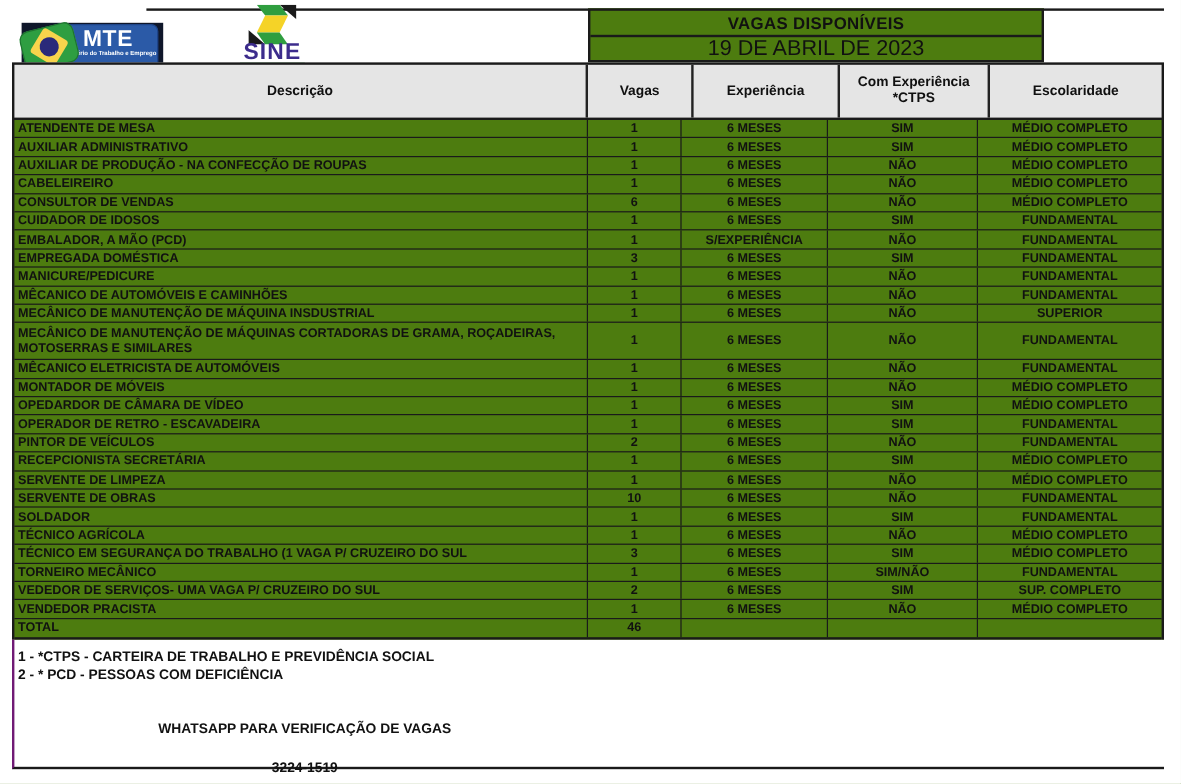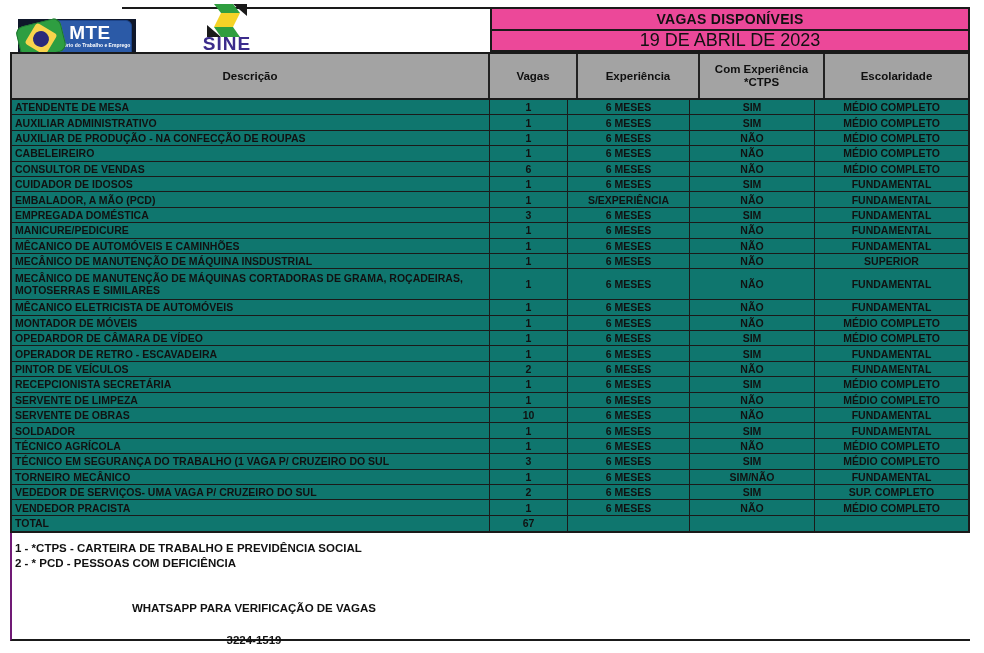--- a/index.html
+++ b/index.html
@@ -26,45 +26,45 @@
     box-shadow:0 0 0 1px #1f7230 inset;
   }
   .mte-diamond { position:absolute; left:11px; top:5px; width:24px; height:24px; background:#f8d44c; transform:rotate(45deg); border-radius:3px; }
   .mte-globe { position:absolute; left:15px; top:9px; width:16px; height:16px; background:#2a2a7a; border-radius:50%; }
 
   .sine-logo { position:absolute; left:186px; top:-3px; width:62px; height:54px; text-align:center; }
   .sine-emblem { display:block; margin:0 auto; }
   .sine-text { font-size:19px; font-weight:bold; color:#3c2c8c; line-height:14px; letter-spacing:1px; }
   .sine-bar { width:54px; height:4px; background:#2f9e3f; border-bottom:2px solid #3c2c8c; margin:1px auto 0; }
 
-  .title-box { position:absolute; left:480px; top:0; width:480px; height:45px; border:2px solid #1a1a1a; box-sizing:border-box; background:#ec4899; }
+  .title-box { position:absolute; left:480px; top:0; width:380px; height:45px; border:2px solid #1a1a1a; box-sizing:border-box; background:#4d7c0f; }
   .title-row1 { height:22px; border-bottom:2px solid #1a1a1a; box-sizing:border-box; display:flex; align-items:center; justify-content:center; font-weight:bold; font-size:14px; letter-spacing:.3px; }
   .title-row2 { height:19px; display:flex; align-items:center; justify-content:center; font-weight:normal; font-size:18px; }
 
   
   .col-headers {
     position:absolute; left:10px; top:52px; width:960px; height:48px;
-    display:flex; background:#a3a3a3; border:2px solid #1a1a1a; box-sizing:border-box;
+    display:flex; background:#e5e5e5; border:2px solid #1a1a1a; box-sizing:border-box;
   }
   .col {
     display:flex; flex-direction:column; align-items:center; justify-content:center;
     font-weight:bold; font-size:11.5px; color:#101010; box-sizing:border-box;
     border-right:2px solid #222; line-height:13px; text-align:center;
   }
   .c-desc  { width:478px; }
   .c-vagas { width:88px; }
   .c-exp   { width:122px; }
   .c-ctps  { width:125px; }
   .c-esc   { flex:1; border-right:none; }
 
   
   .rows {
     position:absolute; left:10px; top:100px; width:960px;
     border-left:2px solid #1a1a1a; border-right:2px solid #1a1a1a; box-sizing:border-box;
-    background:#0f766e;
+    background:#4d7c0f;
   }
   .trow { display:flex; height:15.4px; border-bottom:1px solid #1a1a1a; box-sizing:border-box; }
   .trow.tall { height:31px; }
   .trow.total { height:17px; border-bottom:2px solid #1a1a1a; }
   .cell {
     box-sizing:border-box; font-weight:bold; font-size:10.5px; color:#111;
     display:flex; align-items:center; justify-content:center;
     border-right:1px solid #1a1a1a; overflow:hidden;
   }
   .cell.desc { width:478px; justify-content:flex-start; padding-left:3px; white-space:nowrap; }
@@ -312,21 +312,21 @@
       </div>
       <div class="trow">
         <div class="cell desc">VENDEDOR PRACISTA</div>
         <div class="cell vagas">1</div>
         <div class="cell exp">6 MESES</div>
         <div class="cell ctps">NÃO</div>
         <div class="cell esc">MÉDIO COMPLETO</div>
       </div>
       <div class="trow total" id="total-row">
       <div class="cell desc">TOTAL</div>
-      <div class="cell vagas">67</div>
+      <div class="cell vagas">46</div>
       <div class="cell exp"></div>
       <div class="cell ctps"></div>
       <div class="cell esc"></div>
     </div>
   </div>
 
   <div class="footer">
     <div class="note1">1 - *CTPS - CARTEIRA DE TRABALHO E PREVIDÊNCIA SOCIAL</div>
     <div class="note2">2 - * PCD - PESSOAS COM DEFICIÊNCIA</div>
     <div class="wa-block">

